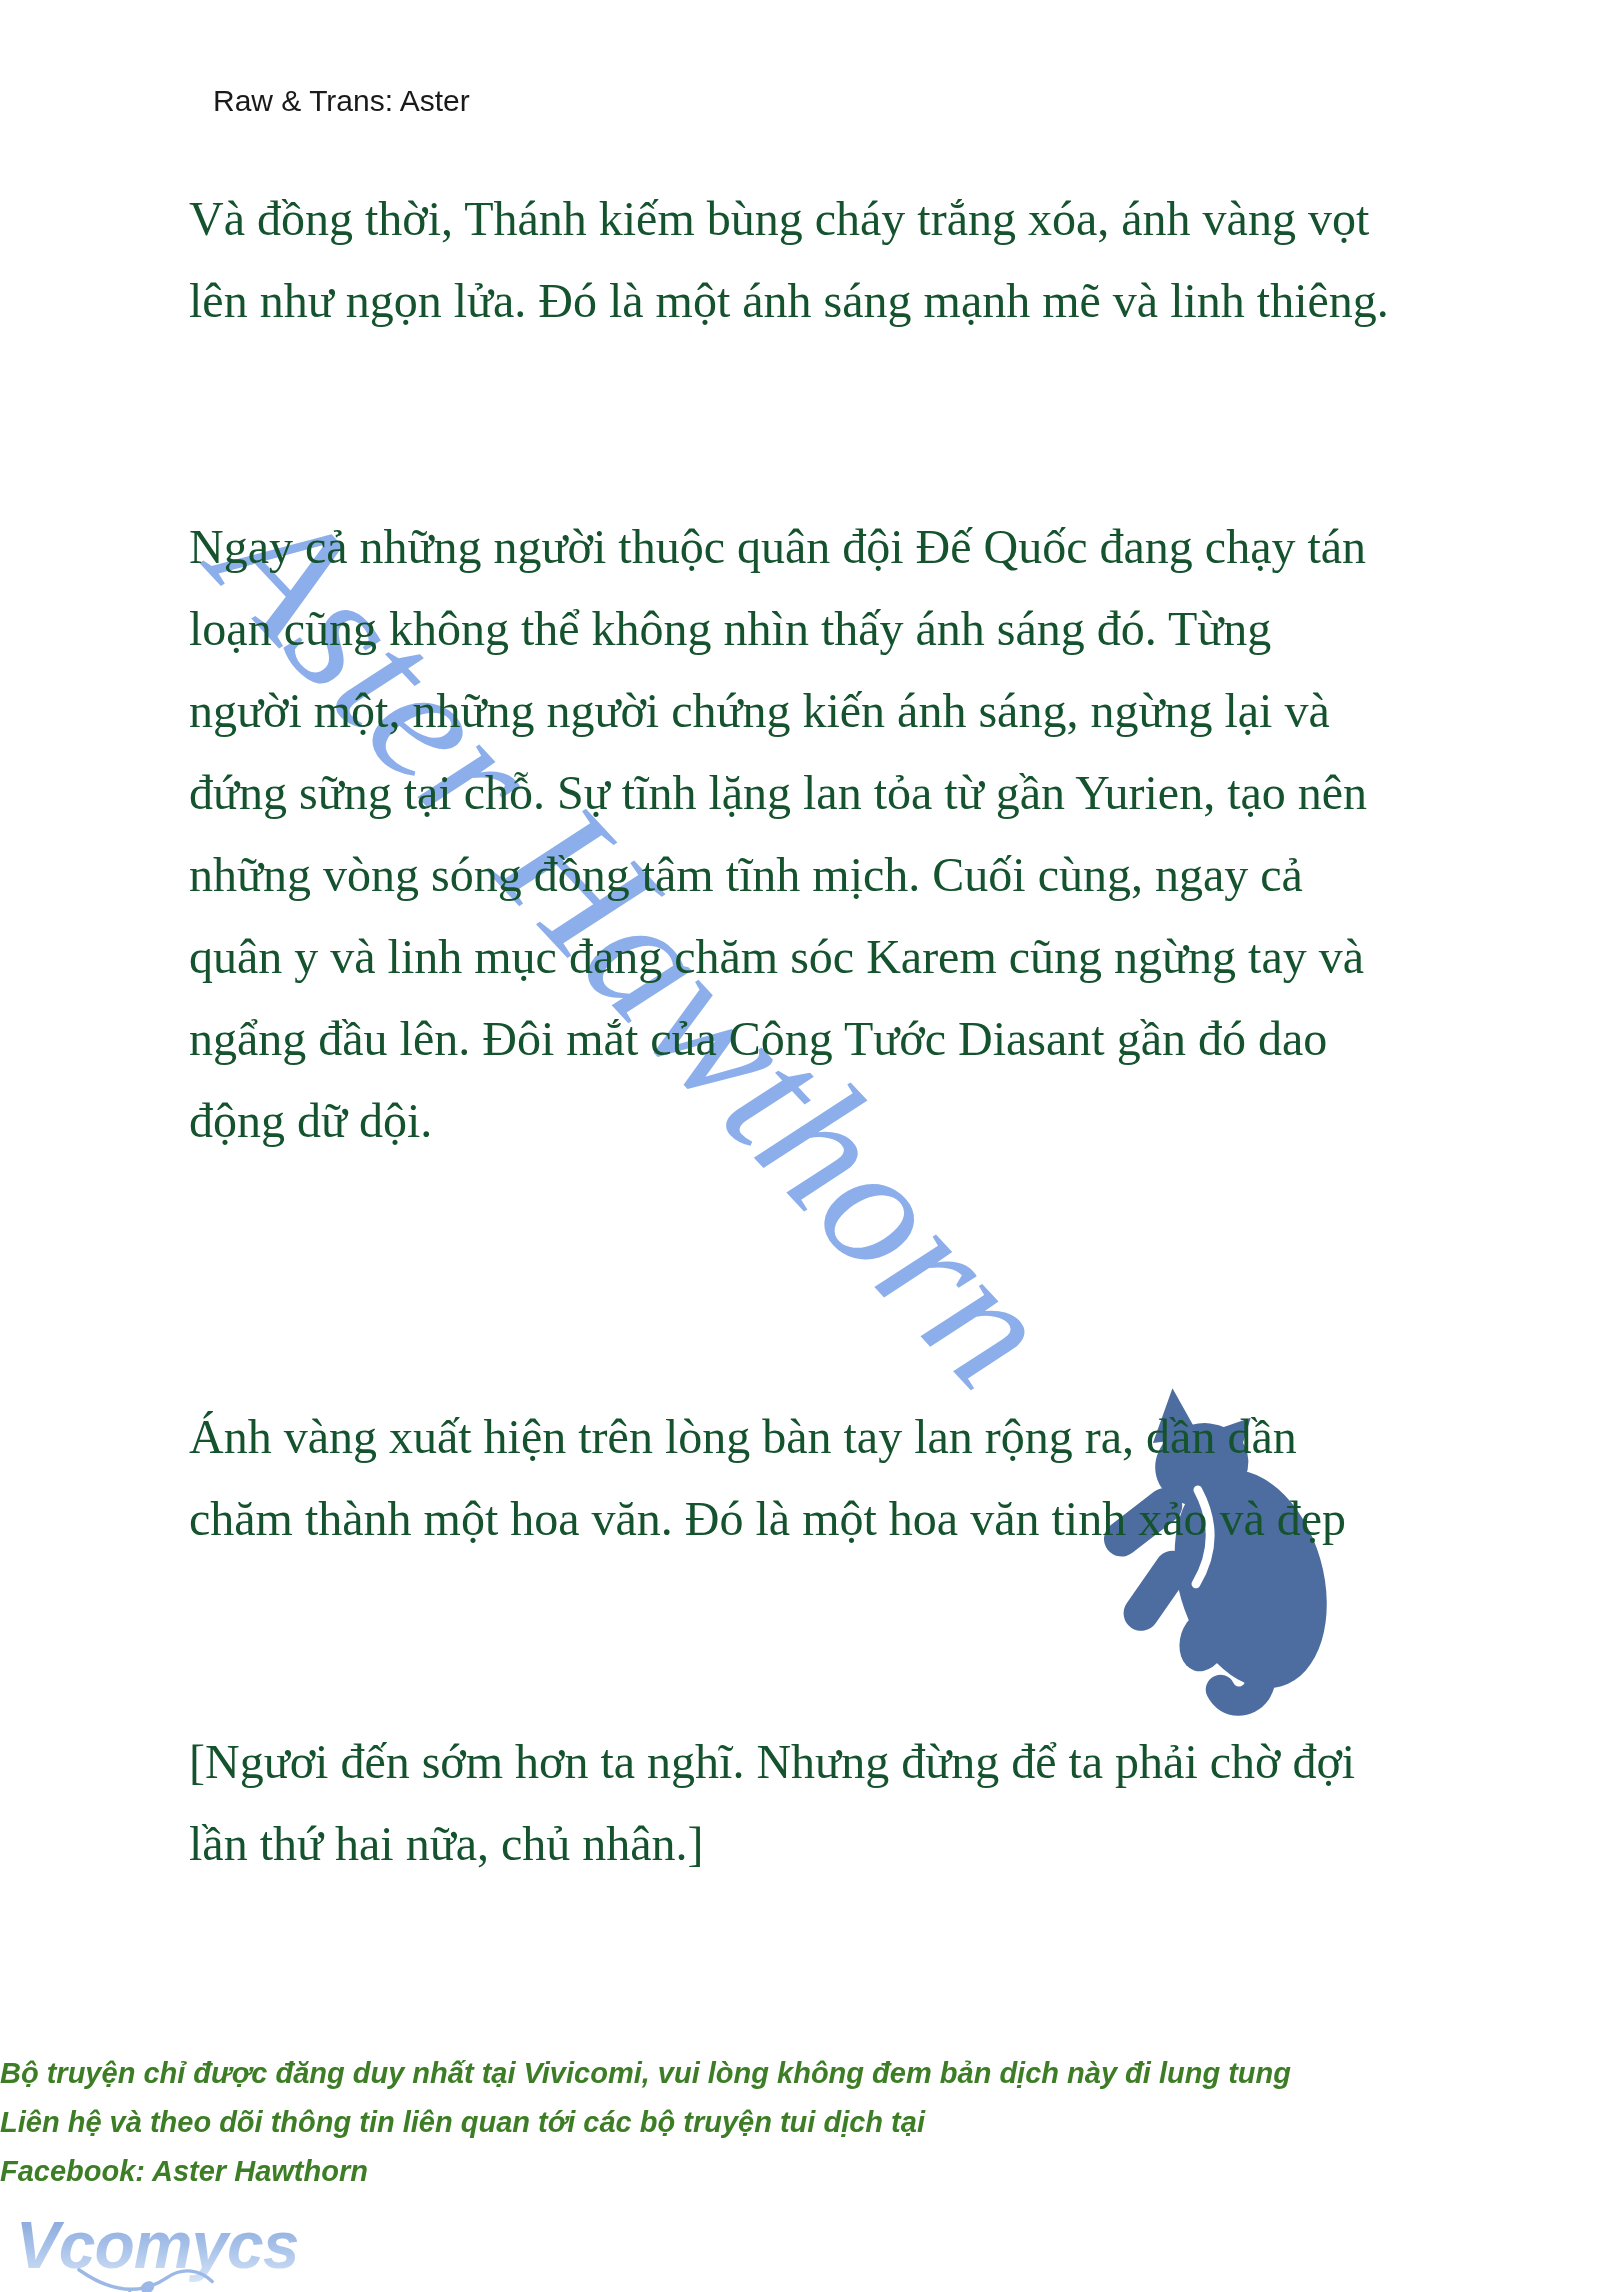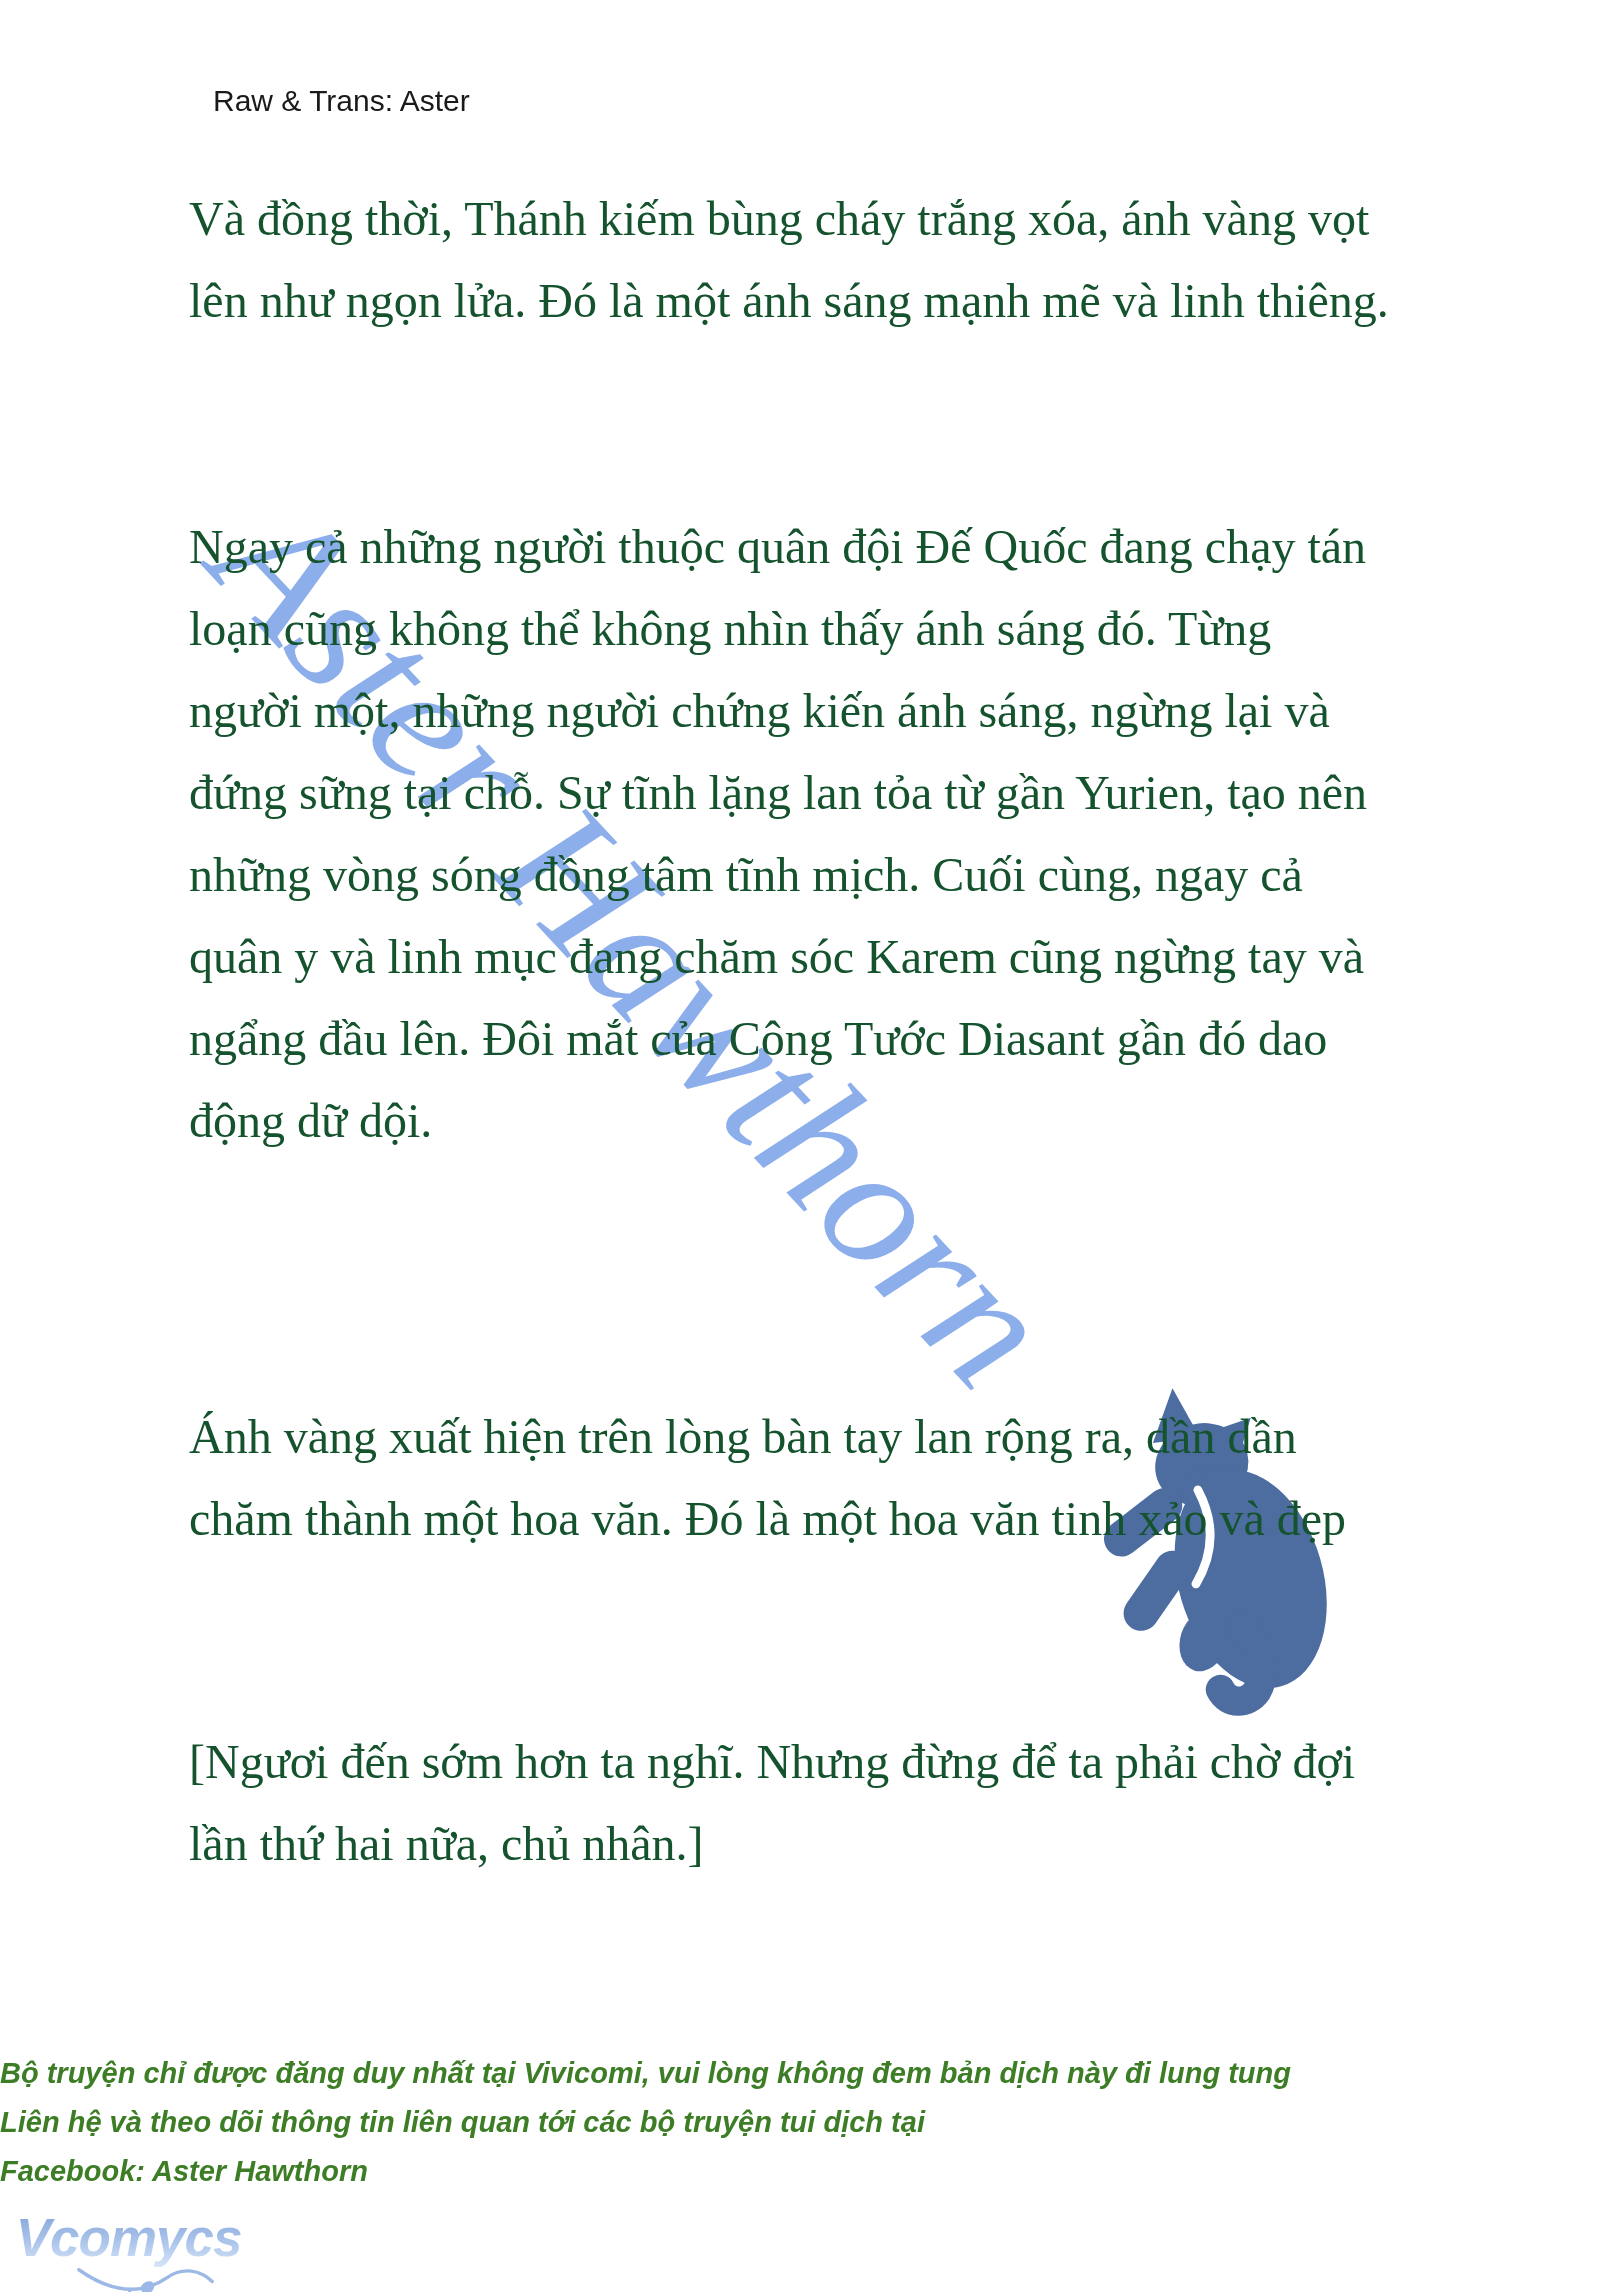--- a/index.html
+++ b/index.html
@@ -46,21 +46,21 @@
     font-family:"Liberation Sans", sans-serif;
     font-weight:700;font-style:italic;
     font-size:29px;line-height:49px;color:#3c7d25;
   }
   
   .logo{
     position:absolute;left:15.7px;top:2207px;z-index:3;
     font-family:"Liberation Sans", sans-serif;
   }
   .logo-text{
-    font-size:53px;font-weight:700;font-style:italic;
+    font-size:66px;font-weight:700;font-style:italic;
     letter-spacing:-1px;
     background:linear-gradient(180deg,#7fa0d6 0%,#a9c3ea 55%,#d8e6f8 100%);
     -webkit-background-clip:text;background-clip:text;
     color:transparent;white-space:nowrap;
   }
   .logo-flourish{position:absolute;left:57px;top:45px;}
 </style>
 </head>
 <body>
 

